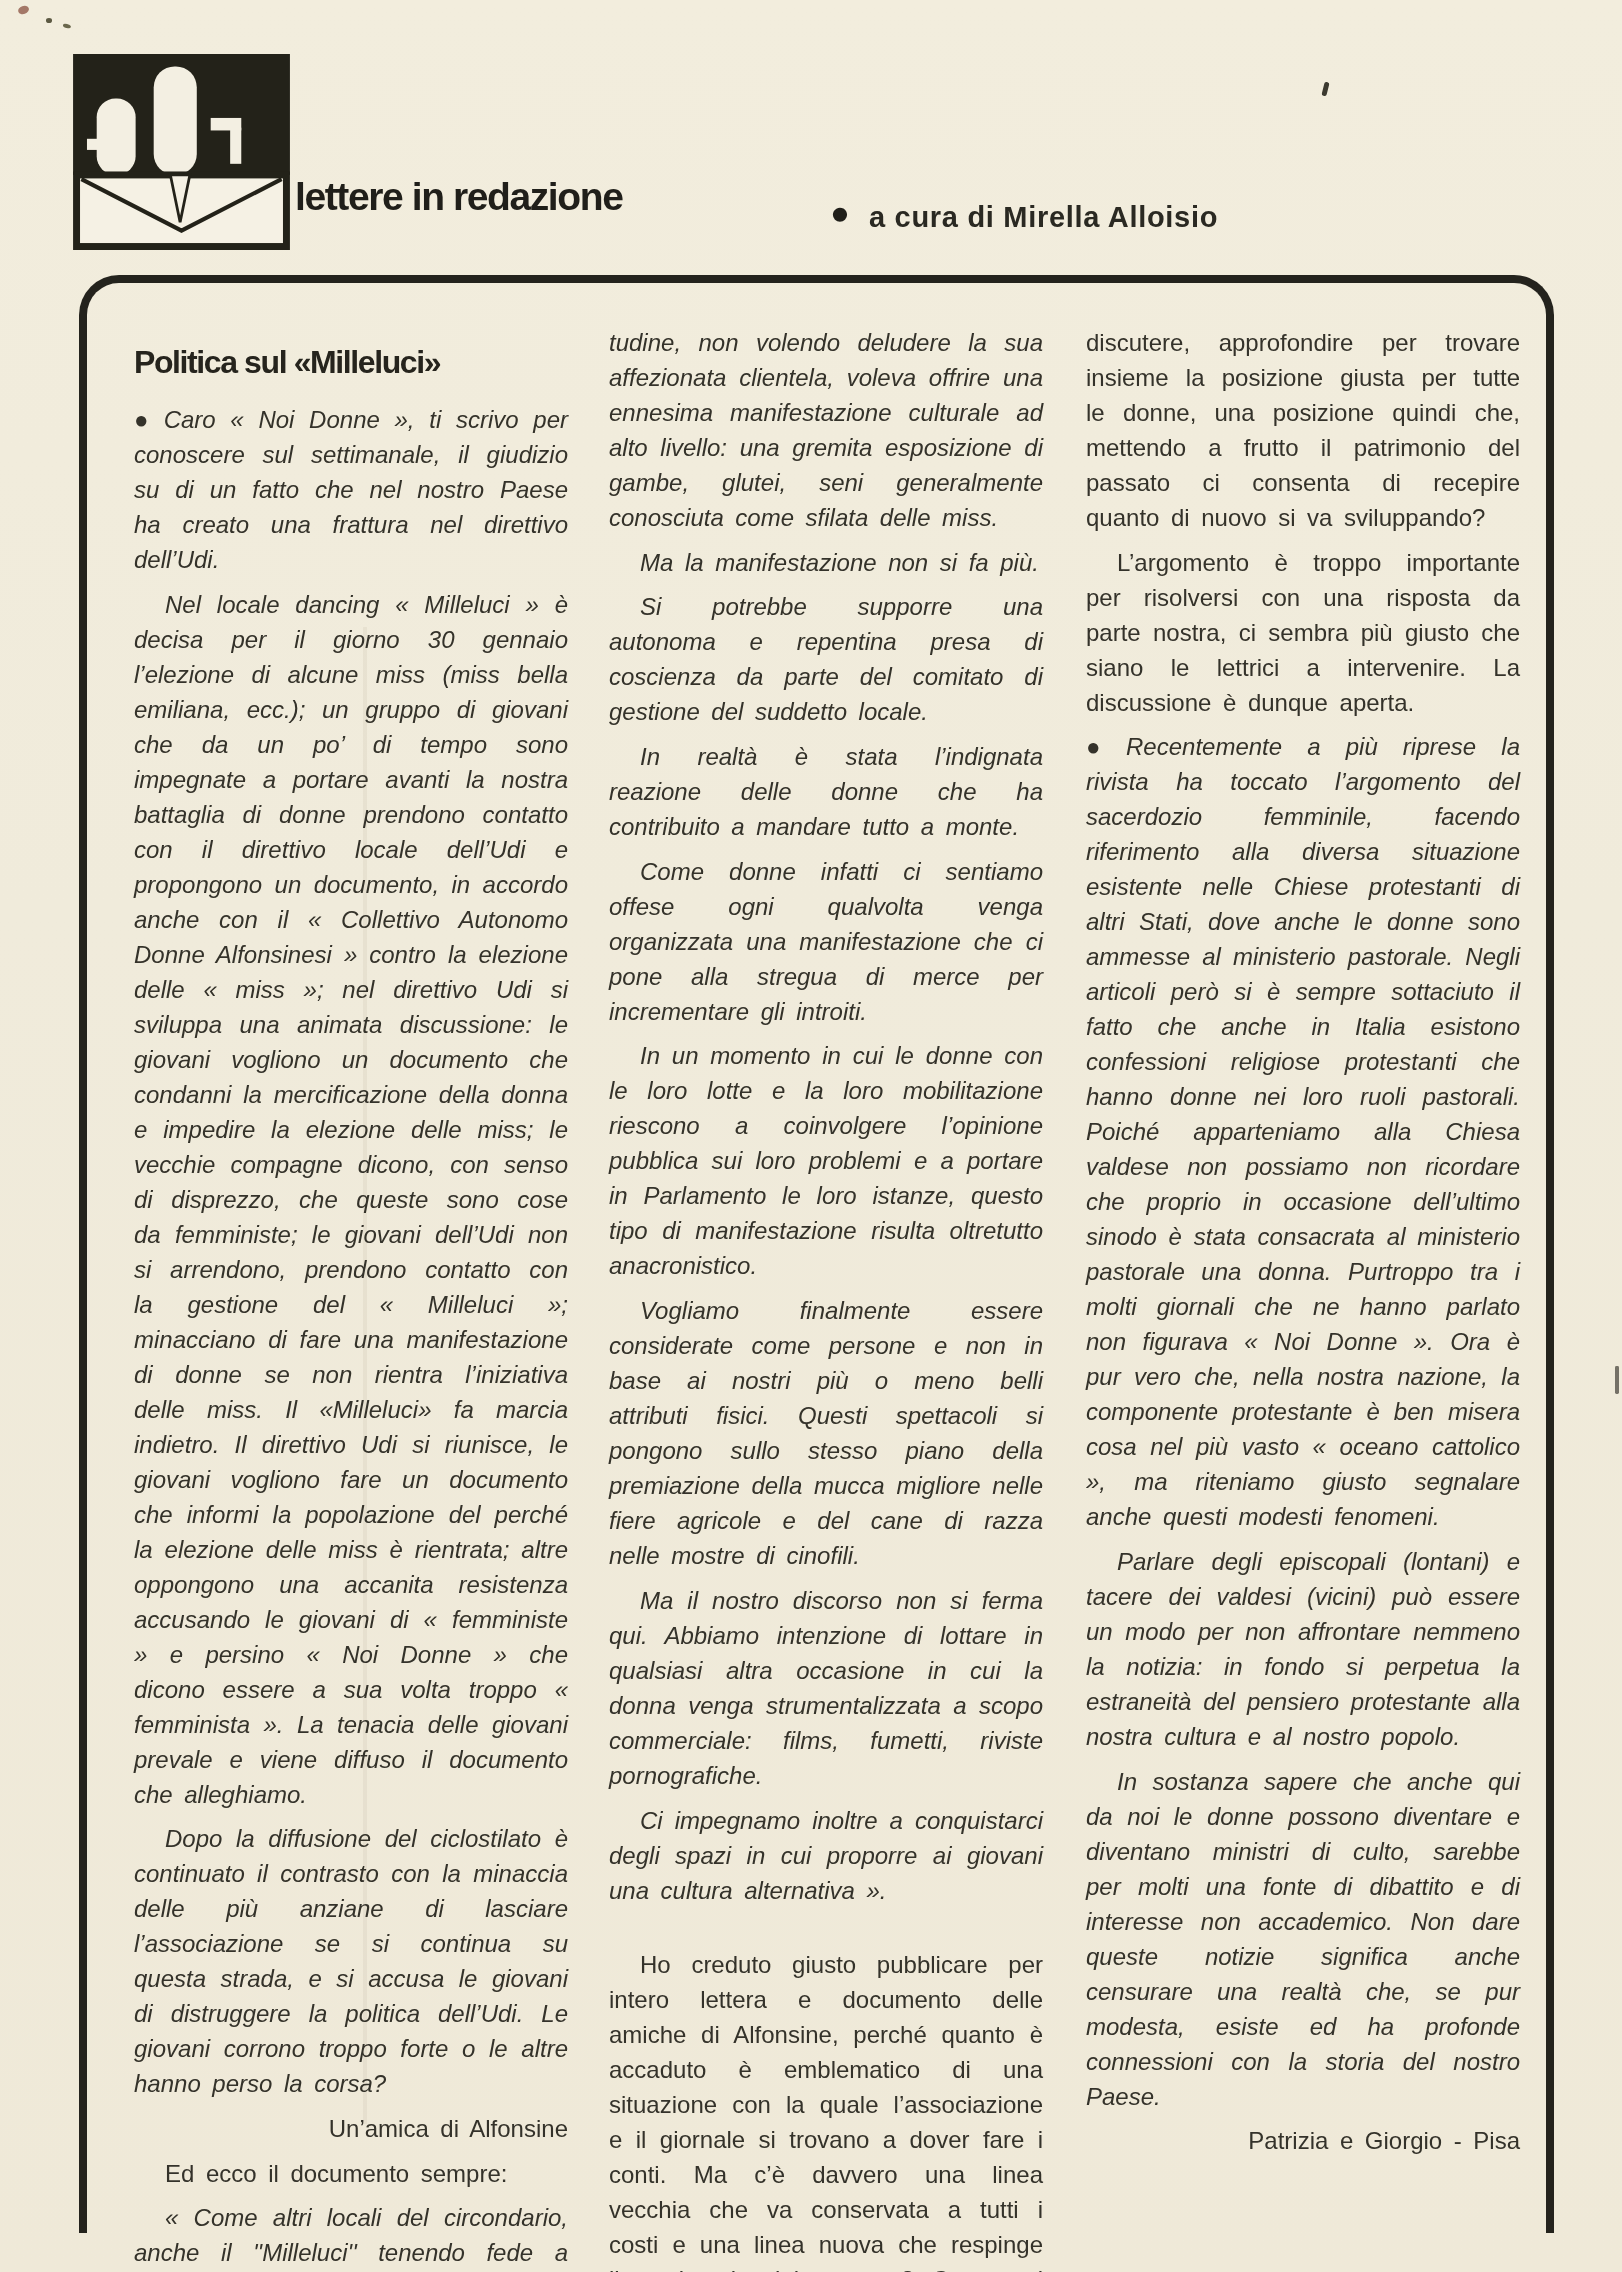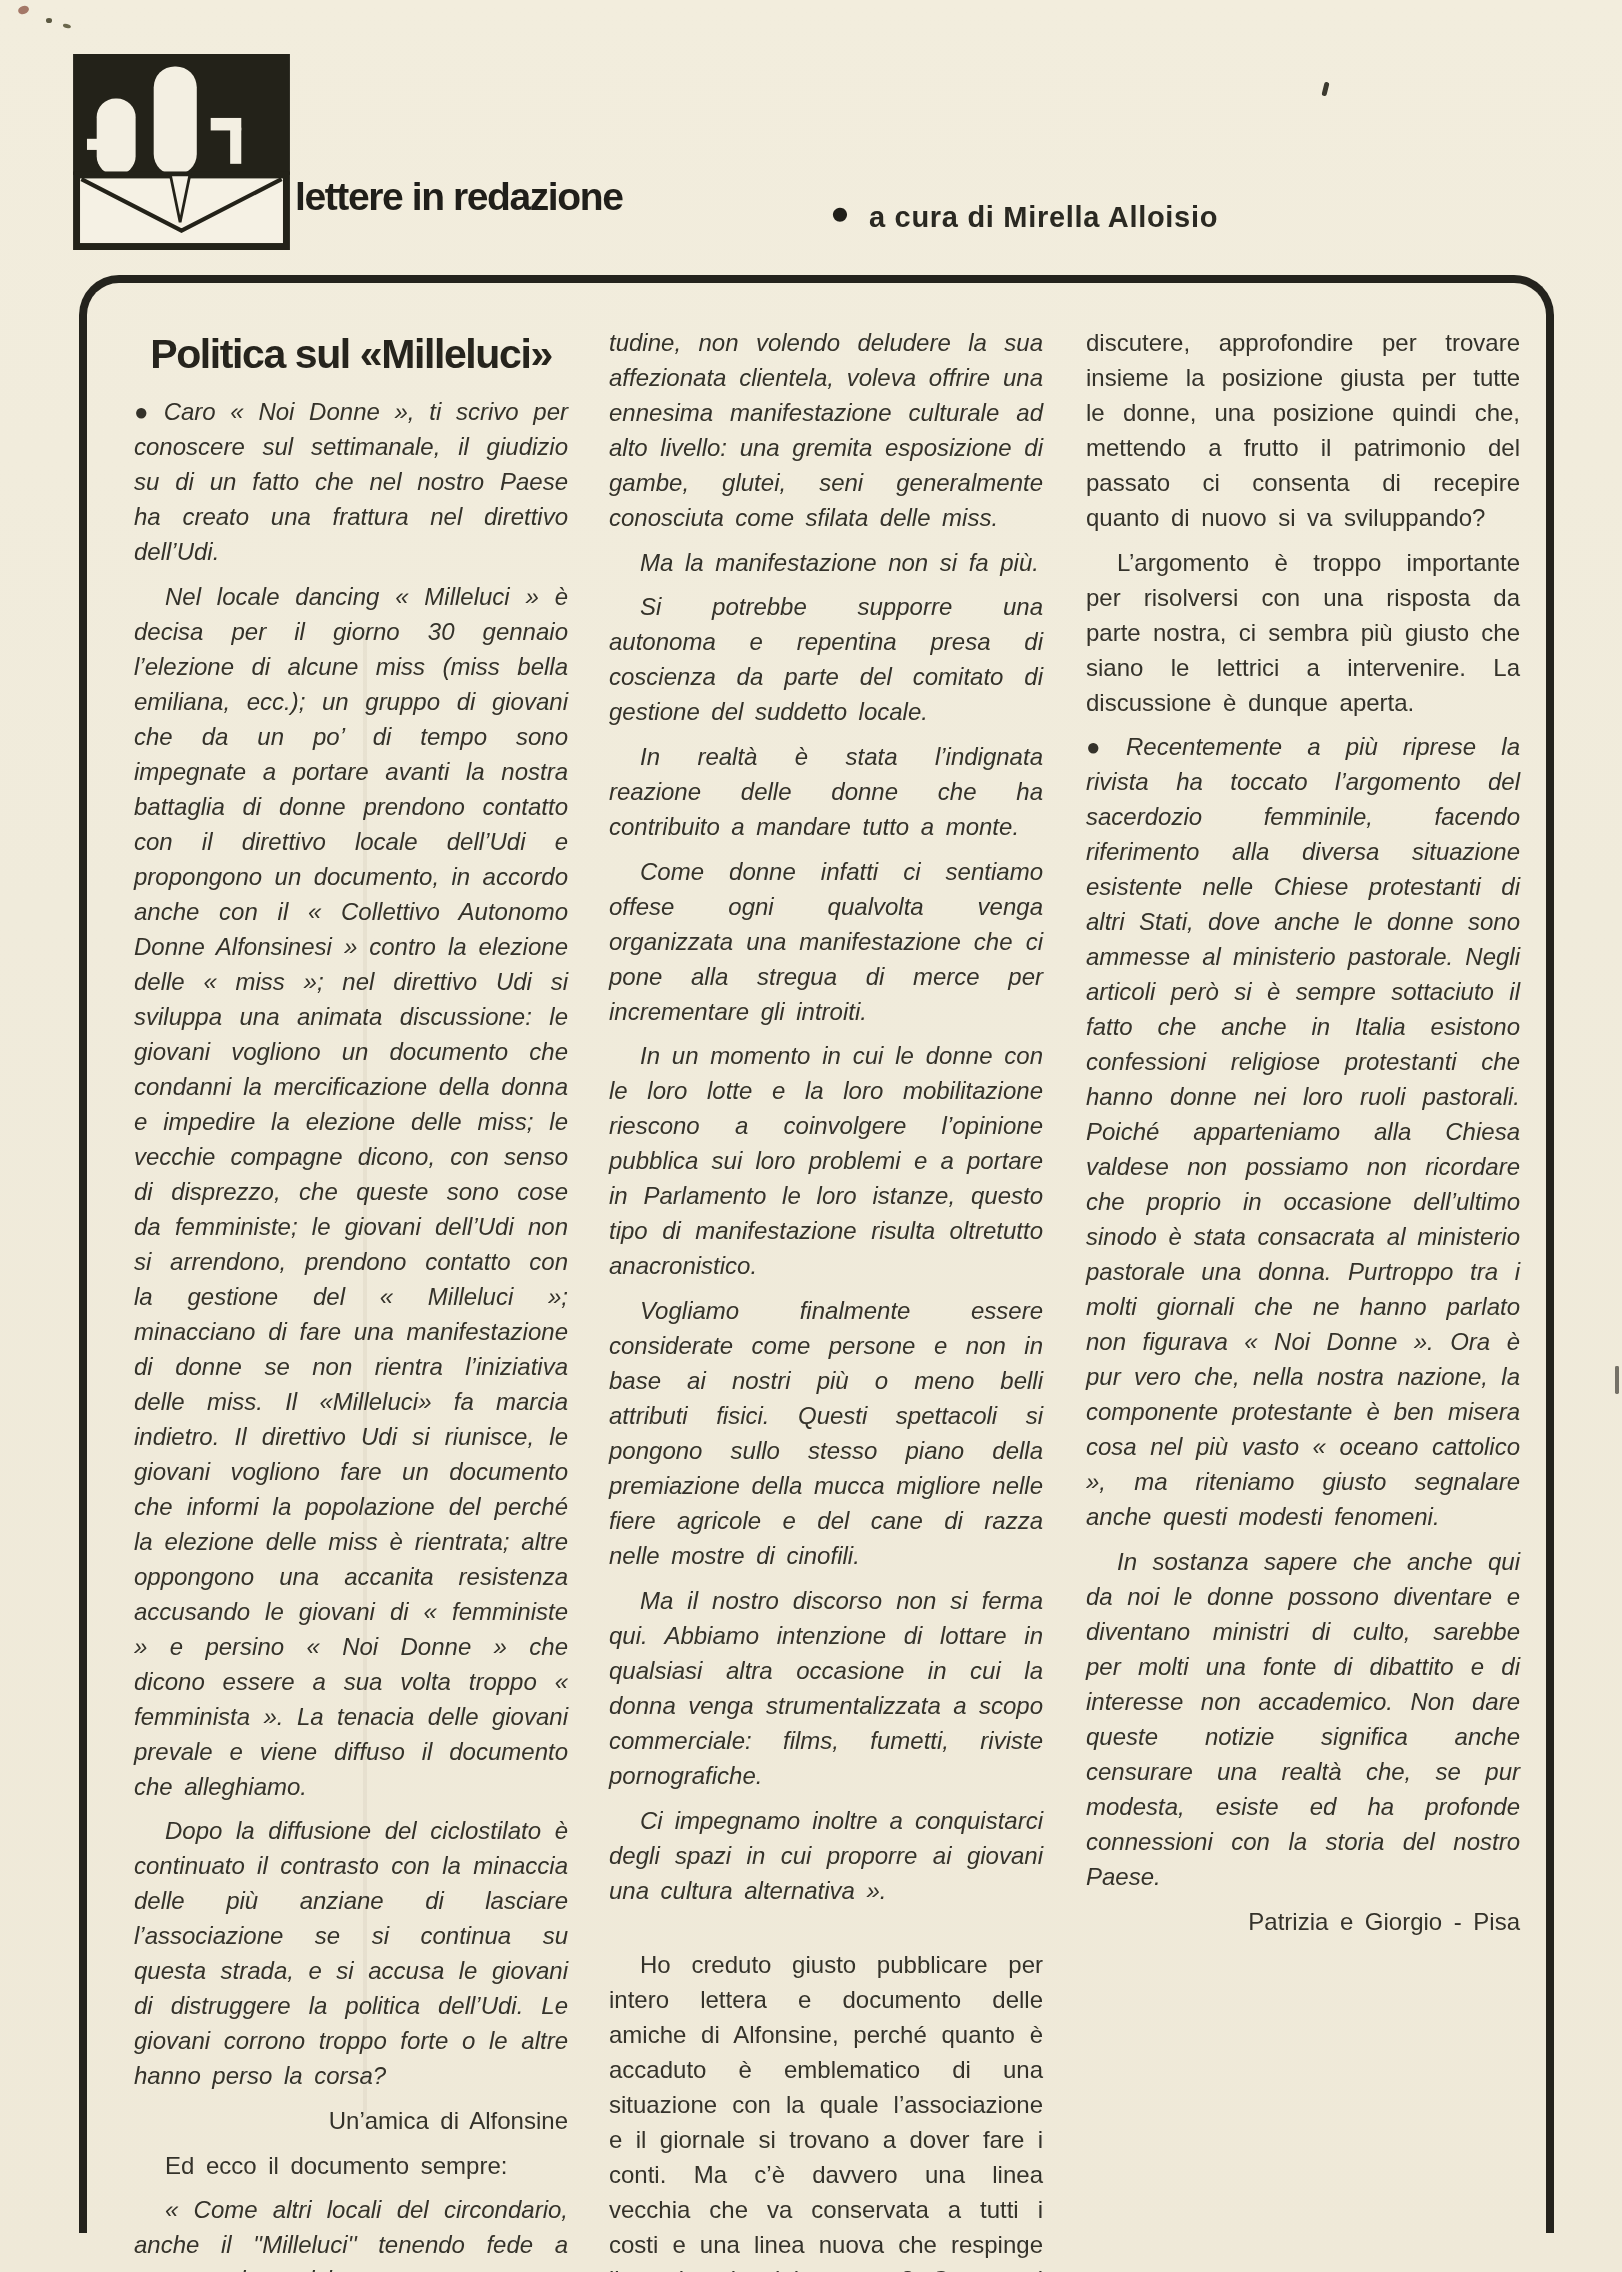--- a/index.html
+++ b/index.html
@@ -50,23 +50,23 @@
   .col-1{left:47px;}
   .col-2{left:522px;}
   .col-3{left:999px;}
   .col p{margin:0 0 9.7px 0;text-indent:31px;}
   .lead{text-indent:0 !important;}
   .roman{font-style:normal;}
   .sig{font-style:normal;text-align:right;text-indent:0 !important;margin:18px 0 21px 0;}
   .gap-top{margin-top:39px !important;}
   h2.section{
     font-style:normal;font-weight:bold;
-    font-size:41px;line-height:43px;letter-spacing:-1.4px;
-    color:#26241d;margin:8px 0 18px 0;
-    text-align:center;word-spacing:0;white-space:nowrap;
+    font-size:32px;line-height:43px;letter-spacing:-1.4px;
+    color:#26241d;margin:16px 0 18px 0;
+    text-align:left;word-spacing:0;white-space:nowrap;
   }
   h2.section-2{margin-top:33px;}
   
   .speck{position:absolute;border-radius:50%;}
   .speck-a{left:18px;top:5.6px;width:11px;height:7.7px;background:#8a5040;opacity:.75;transform:rotate(-20deg);}
   .speck-b{left:46px;top:18px;width:6.3px;height:4.9px;background:#5c5942;}
   .speck-c{left:63px;top:24px;width:7.7px;height:3.5px;background:#6b684d;transform:rotate(15deg);}
   .speck-d{left:1323px;top:82px;width:4.9px;height:14px;background:#3c3a30;border-radius:2.1px;transform:rotate(14deg);}
   .speck-e{left:1615px;top:1366px;width:3.5px;height:28px;background:#56534a;border-radius:1.4px;opacity:.8;}
   .fold-line{
@@ -129,19 +129,20 @@
       <p>Vogliamo finalmente essere considerate come persone e non in base ai nostri più o meno belli attributi fisici. Questi spettacoli si pongono sullo stesso piano della premiazione della mucca migliore nelle fiere agricole e del cane di razza nelle mostre di cinofili.</p>
       <p>Ma il nostro discorso non si ferma qui. Abbiamo intenzione di lottare in qualsiasi altra occasione in cui la donna venga strumentalizzata a scopo commerciale: films, fumetti, riviste pornografiche.</p>
       <p>Ci impegnamo inoltre a conquistarci degli spazi in cui proporre ai giovani una cultura alternativa ».</p>
       <p class="roman gap-top">Ho creduto giusto pubblicare per intero lettera e documento delle amiche di Alfonsine, perché quanto è accaduto è emblematico di una situazione con la quale l’associazione e il giornale si trovano a dover fare i conti. Ma c’è davvero una linea vecchia che va conservata a tutti i costi e una linea nuova che respinge il patrimonio del passato? O non si tratta invece di un momento in cui è necessario</p>
     </div>
 
     <div class="col col-3">
       <p class="roman lead">discutere, approfondire per trovare insieme la posizione giusta per tutte le donne, una posizione quindi che, mettendo a frutto il patrimonio del passato ci consenta di recepire quanto di nuovo si va sviluppando?</p>
       <p class="roman">L’argomento è troppo importante per risolversi con una risposta da parte nostra, ci sembra più giusto che siano le lettrici a intervenire. La discussione è dunque aperta.</p>
       <p class="lead">● Recentemente a più riprese la rivista ha toccato l’argomento del sacerdozio femminile, facendo riferimento alla diversa situazione esistente nelle Chiese protestanti di altri Stati, dove anche le donne sono ammesse al ministerio pastorale. Negli articoli però si è sempre sottaciuto il fatto che anche in Italia esistono confessioni religiose protestanti che hanno donne nei loro ruoli pastorali. Poiché apparteniamo alla Chiesa valdese non possiamo non ricordare che proprio in occasione dell’ultimo sinodo è stata consacrata al ministerio pastorale una donna. Purtroppo tra i molti giornali che ne hanno parlato non figurava « Noi Donne ». Ora è pur vero che, nella nostra nazione, la componente protestante è ben misera cosa nel più vasto « oceano cattolico », ma riteniamo giusto segnalare anche questi modesti fenomeni.</p>
+      <p>Parlare degli episcopali (lontani) e tacere dei valdesi (vicini) può essere un modo per non affrontare nemmeno la notizia: in fondo si perpetua la estraneità del pensiero protestante alla nostra cultura e al nostro popolo.</p>
       <p>In sostanza sapere che anche qui da noi le donne possono diventare e diventano ministri di culto, sarebbe per molti una fonte di dibattito e di interesse non accademico. Non dare queste notizie significa anche censurare una realtà che, se pur modesta, esiste ed ha profonde connessioni con la storia del nostro Paese.</p>
       <p class="sig">Patrizia e Giorgio - Pisa</p>
     </div>
 
   </div>
 </div>
 
 
 </body></html>

